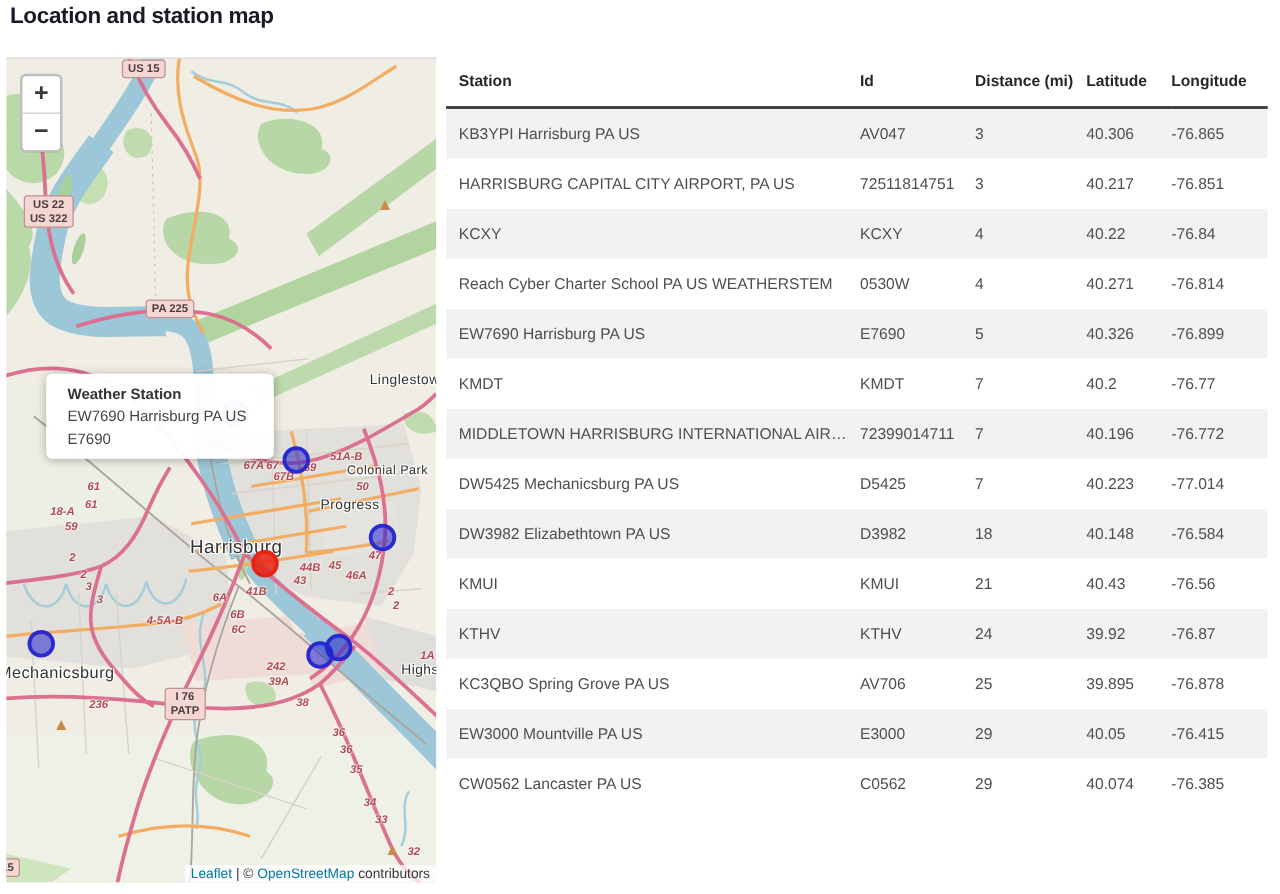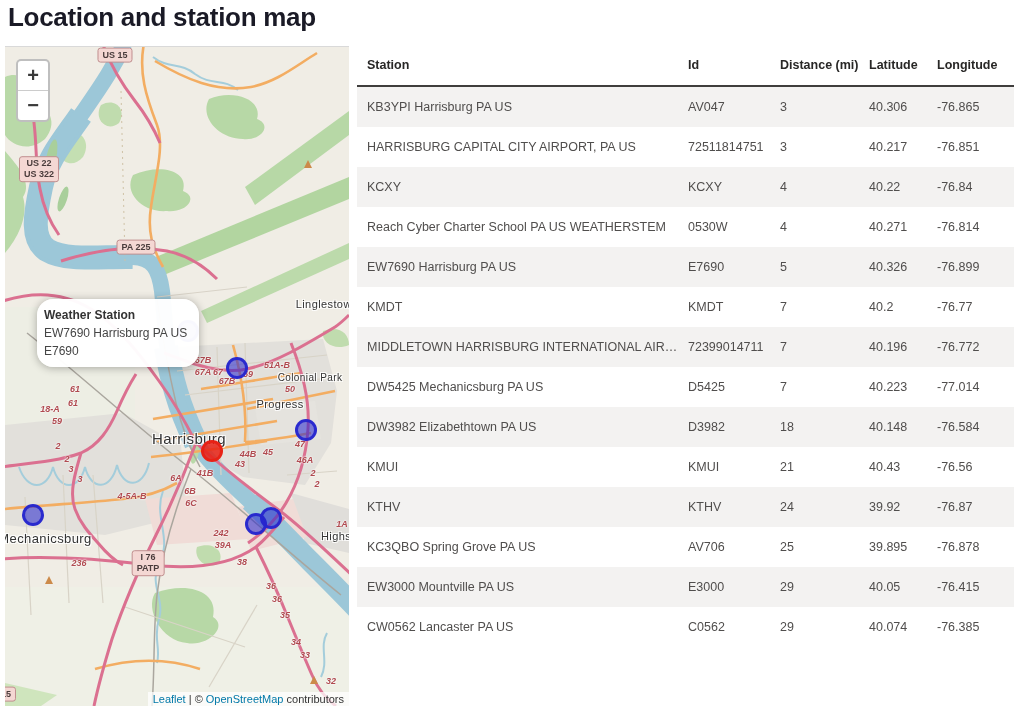--- a/index.html
+++ b/index.html
@@ -1,33 +1,33 @@
 <!DOCTYPE html>
 <html style="--link: #0078a8;"><head>
 <meta charset="utf-8">
 <style>
   html,body{margin:0;padding:0;background:#fff;width:1024px;height:715px;overflow:hidden;
     font-family:"Liberation Sans", sans-serif;}
-  h1{position:absolute;left:8px;top:2px;margin:0;font-size:26px;font-weight:700;color:#1a1a26;letter-spacing:-0.3px;}
+  h1{position:absolute;left:8px;top:2px;margin:0;font-size:18px;font-weight:700;color:#1a1a26;letter-spacing:-0.3px;}
   
   .map{position:absolute;left:5px;top:46px;width:344px;height:659px;overflow:hidden;background:#f0ede5;border-top:1px solid #d9d9d9;}
   .map svg{position:absolute;left:0;top:0;}
   .overlay{position:absolute;left:0;top:0;width:408px;height:659px;z-index:10;}
   .town{position:absolute;transform:translate(-50%,-50%);color:#333;white-space:nowrap;letter-spacing:.4px;
     text-shadow:1px 1px 0 rgba(255,255,255,.9),-1px -1px 0 rgba(255,255,255,.9),1px -1px 0 rgba(255,255,255,.9),-1px 1px 0 rgba(255,255,255,.9);}
   .exit{position:absolute;transform:translate(-50%,-50%);font-size:9px;font-style:italic;font-weight:700;color:#b04a50;
     text-shadow:0 0 2px #fff,0 0 2px #fff;white-space:nowrap;}
   .shield{position:absolute;transform:translate(-50%,-50%);background:#f4d7d3;border:1px solid #c08f8f;border-radius:3px;
     color:#4a3c3c;font-size:9px;font-weight:700;line-height:1.2;padding:1px 4px;text-align:center;white-space:pre-line;}
   .marker{position:absolute;width:22px;height:22px;margin:-11px 0 0 -11px;border-radius:50%;box-sizing:border-box;border-style:solid;border-width:3px;}
   .zoom-ctl{position:absolute;left:11px;top:12px;width:30px;border:2px solid rgba(0,0,0,.25);border-radius:5px;background:#fff;z-index:30;overflow:hidden;}
   .zoom-btn{display:block;width:30px;height:29px;line-height:28px;text-align:center;font-size:20px;font-weight:700;color:#3a3a3a;cursor:pointer;user-select:none;}
   .zoom-btn.zin{border-bottom:1px solid #ccc;}
-  .tooltip{position:absolute;left:32px;top:252px;width:148px;background:rgba(255,255,255,.97);border-radius:16px;
-    box-shadow:0 1px 8px rgba(0,0,0,.3);padding:7px 7px;font-size:12px;color:#454545;line-height:1.5;z-index:20;}
+  .tooltip{position:absolute;left:32px;top:252px;width:148px;background:rgba(255,255,255,.97);border-radius:5px;
+    box-shadow:0 1px 8px rgba(0,0,0,.3);padding:7px 17px;font-size:12px;color:#454545;line-height:1.5;z-index:20;}
   .tt-title{font-weight:700;color:#333;}
   .attribution{position:absolute;right:0;bottom:0;background:rgba(255,255,255,.75);font-size:11px;color:#333;padding:1px 5px;z-index:30;white-space:nowrap;}
   .attribution a{color:var(--link,#0078a8);text-decoration:none;cursor:pointer;}
   
   .station-table{position:absolute;left:357px;top:45px;width:657px;border-collapse:collapse;table-layout:fixed;}
   .station-table th{height:40px;text-align:left;vertical-align:middle;font-size:12.5px;font-weight:700;color:#282726;
     border-bottom:2px solid #3f3e3d;padding:0 6px 0 0;}
   .station-table td{height:40px;vertical-align:middle;font-size:12.5px;color:#504e4d;padding:0 6px 0 0;
     overflow:hidden;white-space:nowrap;text-overflow:ellipsis;}
   .station-table th:first-child,.station-table td:first-child{padding-left:10px;}
@@ -158,21 +158,21 @@
       <div class="exit" style="left: 213px; top: 325px;">67</div>
       <div class="exit" style="left: 243px; top: 327px;">69</div>
       <div class="exit" style="left: 222px; top: 334px;">67B</div>
       <div class="exit" style="left: 272px; top: 318px;">51A-B</div>
       <div class="exit" style="left: 285px; top: 342px;">50</div>
       <div class="exit" style="left: 295px; top: 397px;">47</div>
       <div class="exit" style="left: 243px; top: 407px;">44B</div>
       <div class="exit" style="left: 263px; top: 405px;">45</div>
       <div class="exit" style="left: 235px; top: 417px;">43</div>
       <div class="exit" style="left: 200px; top: 426px;">41B</div>
-      <div class="exit" style="left: 300px; top: 413px;">46A</div>
+      <div class="exit" style="left: 280px; top: 413px;">46A</div>
       <div class="exit" style="left: 308px; top: 426px;">2</div>
       <div class="exit" style="left: 312px; top: 437px;">2</div>
       <div class="exit" style="left: 171px; top: 431px;">6A</div>
       <div class="exit" style="left: 185px; top: 444px;">6B</div>
       <div class="exit" style="left: 186px; top: 456px;">6C</div>
       <div class="exit" style="left: 127px; top: 449px;">4-5A-B</div>
       <div class="exit" style="left: 216px; top: 486px;">242</div>
       <div class="exit" style="left: 218px; top: 498px;">39A</div>
       <div class="exit" style="left: 237px; top: 515px;">38</div>
       <div class="exit" style="left: 266px; top: 539px;">36</div>

